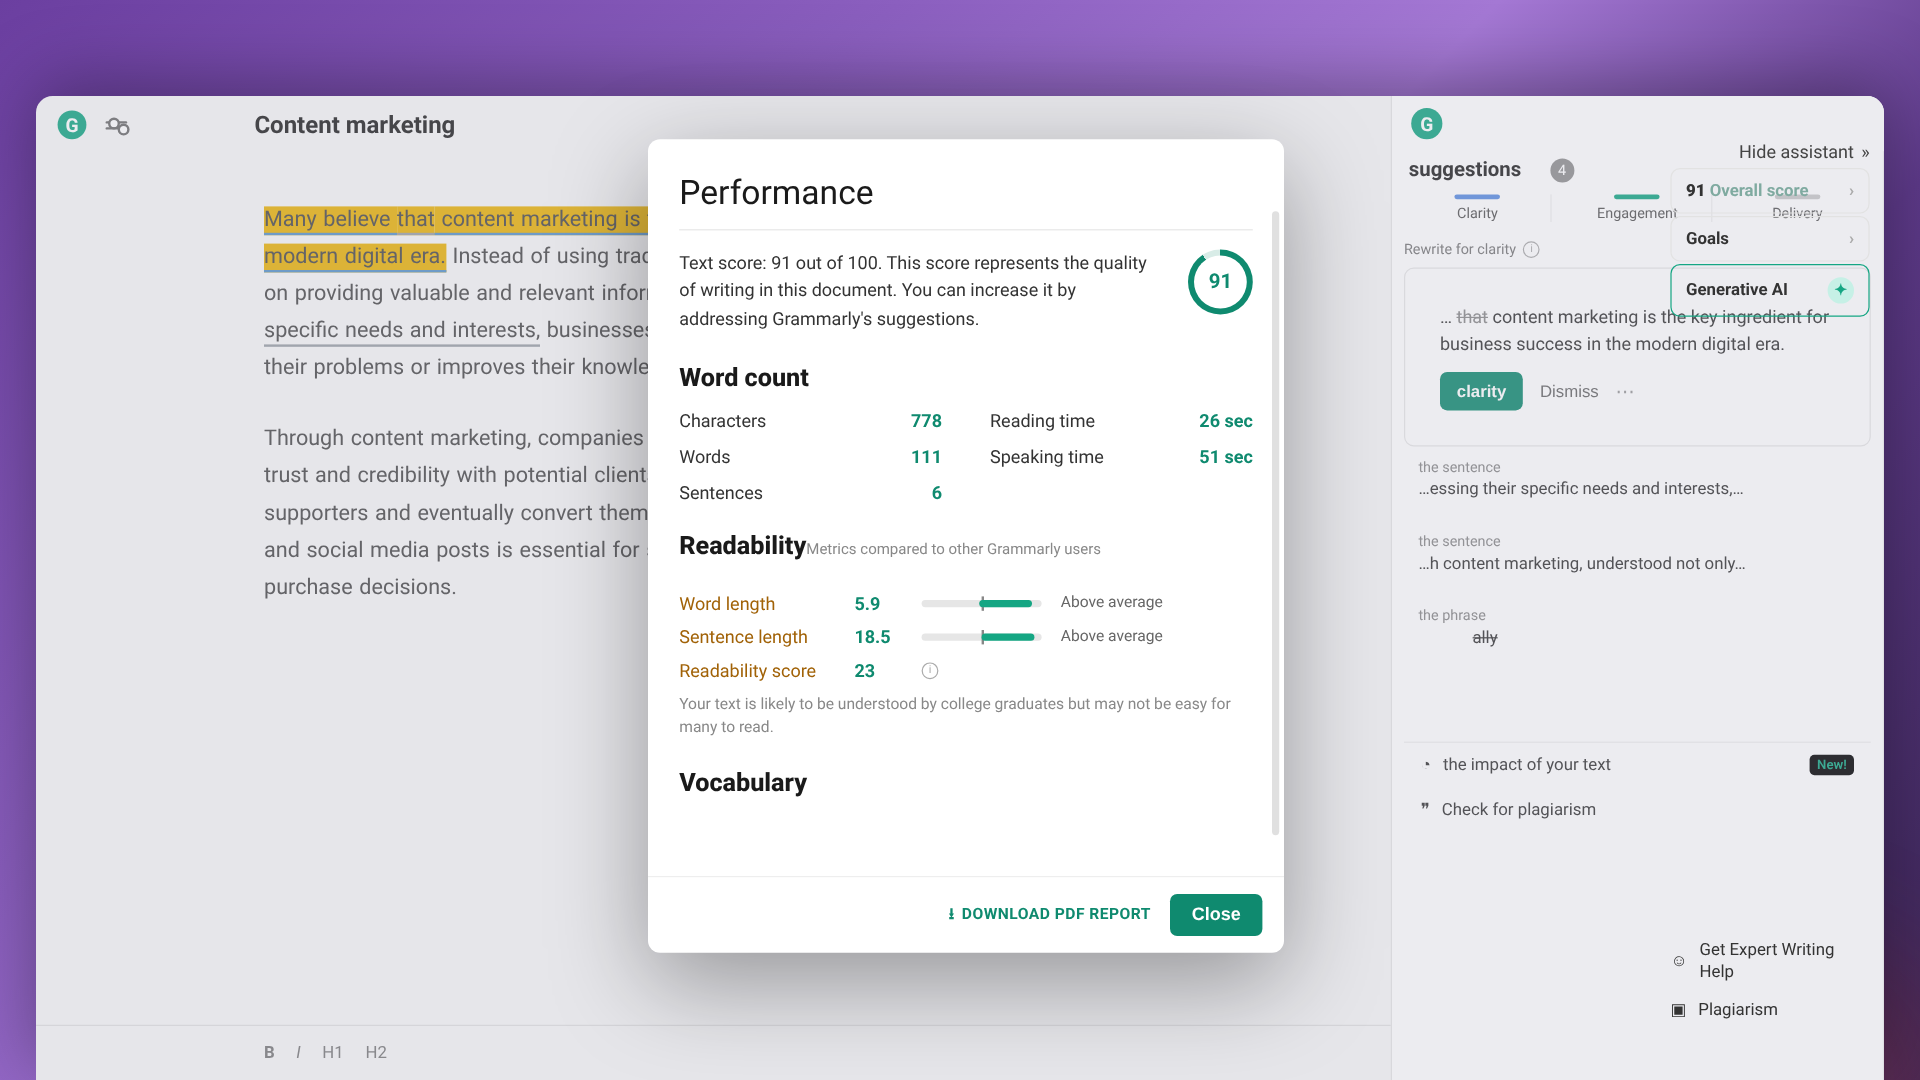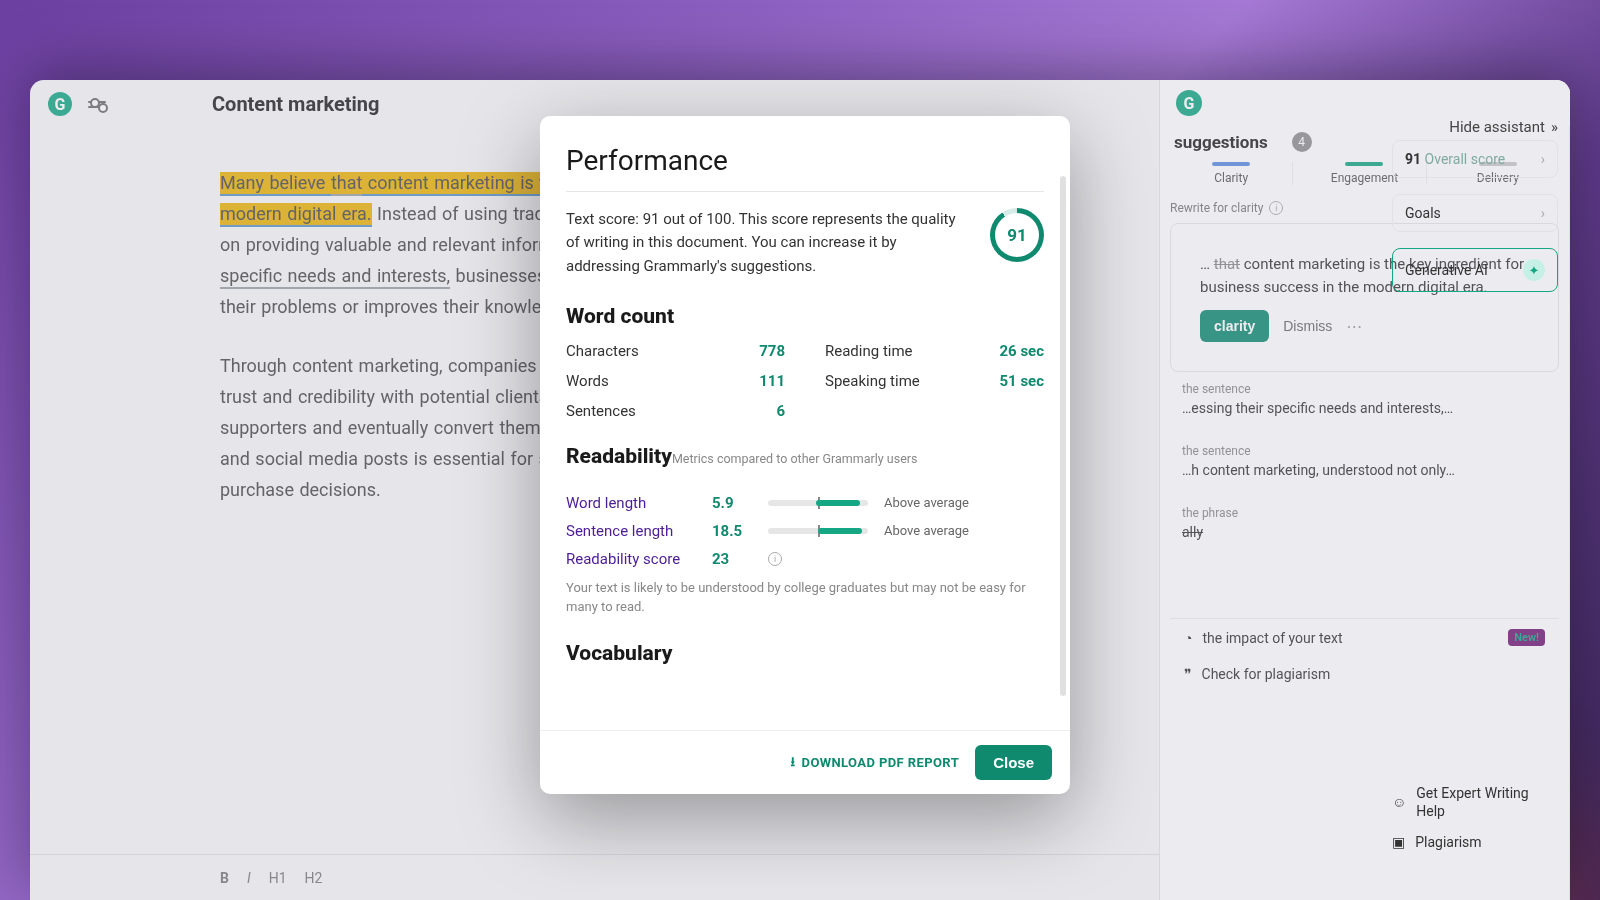--- a/index.html
+++ b/index.html
@@ -79,24 +79,24 @@
 .info-circ { width:14px; height:14px; border:1.5px solid #aaa; border-radius:50%; display:inline-flex; align-items:center; justify-content:center; font-size:9px; color:#aaa;}
 .big-card { border:1px solid #e6e6e6; border-radius:8px; padding:29px; }
 .big-card .snippet { font-size:15px; color:#333; line-height:1.5;}
 .row-actions { display:flex; align-items:center; gap:14px; margin-top:12px;}
 .btn-primary { background:#0f8a6f; color:#fff; border:none; border-radius:6px; padding:8px 14px; font-size:14px; font-weight:600;}
 .btn-ghost { background:transparent; border:none; color:#666; font-size:14px;}
 .dots { color:#999; letter-spacing:2px; font-size:16px;}
 .small-card {  border-radius:8px; padding:10px 12px; margin-bottom:8px;}
 .small-card .lbl { font-size:12px; color:#888; margin-bottom:4px;}
 .small-card .txt { font-size:14px; color:#333; white-space:nowrap; overflow:hidden; text-overflow:ellipsis;}
-.strike { text-decoration: line-through; color:#888;}
+.strike { text-decoration: line-through; color:#888;margin-left:45px;}
 .bottom-links { border-top:1px solid #eee; padding:10px 14px; display:flex; align-items:center; justify-content:space-between; gap:10px;}
 .link-row { display:flex; align-items:center; gap:10px; font-size:14px; color:#333;}
-.new-badge { background:#701a75; color:#15a683; font-size:11px; padding:2px 6px; border-radius:4px; font-weight:600;}
+.new-badge { background:#000000; color:#15a683; font-size:11px; padding:2px 6px; border-radius:4px; font-weight:600;}
 .bottom-links2 { padding:10px 14px; display:flex; align-items:center; justify-content:space-between;}
 
 .modal {
   position: absolute; left: 540px; top: 116px; width: 530px; height: 678px;
   background:#fff; border-radius:10px; box-shadow: 0 24px 80px rgba(0,0,0,0.35);
   display:flex; flex-direction:column; z-index:10;
 }
 .modal-scroll { flex:1; overflow-y:auto; padding: 28px 26px 10px 26px;}
 .modal h1 { font-size:28px; font-weight:400; color:#1a1a1a; margin-bottom:14px;}
 .modal hr { border:none; border-top:1px solid #e6e6e6; margin-bottom:16px;}
@@ -110,21 +110,21 @@
 .score-ring::after { content:''; position:absolute; inset:5px; background:#fff; border-radius:50%;}
 .score-ring span { position:relative; z-index:1; font-weight:700; color:#0f8a6f; font-size:17px;}
 .modal h2 { font-size:21px; font-weight:800; color:#1a1a1a; margin-bottom:14px;}
 .stat-grid { display:grid; grid-template-columns: 1fr 1fr; column-gap: 40px; row-gap: 12px; margin-bottom:24px;}
 .stat { display:flex; justify-content:space-between; font-size:15px;}
 .stat .k { color:#333;}
 .stat .v { color:#0f8a6f; font-weight:700;}
 .read-hdr { display:flex; justify-content:flex-start; align-items:baseline; margin-bottom:12px;}
 .read-hdr .sub { font-size:12.5px; color:#888;}
 .read-row { display:flex; align-items:center; gap:16px; font-size:15px; margin-bottom:10px;}
-.read-row .k { width:130px; color:#4c1d95;}
+.read-row .k { width:130px; color:#a16207;}
 .read-row .v { width:40px; color:#0f8a6f; font-weight:700;}
 .read-row .bar { width:100px; height:6px; background:#e6e6e6; border-radius:3px; position:relative;}
 .read-row .bar .fill { position:absolute; top:0; height:100%; background:#15a683; border-radius:3px;}
 .read-row .bar .mark { position:absolute; top:-3px; width:2px; height:12px; background:#888;}
 .read-row .lbl { font-size:13px; color:#666;}
 .note { font-size:13px; color:#888; margin-top:8px; line-height:1.5;}
 .modal-footer {
   border-top:1px solid #eee; padding: 14px 18px; display:flex; justify-content:flex-end; gap:16px; align-items:center;
 }
 .dl-link { color:#0f8a6f; font-size:13px; font-weight:700; letter-spacing:0.4px; display:flex; align-items:center; gap:6px;}
@@ -232,21 +232,21 @@
     </div>
   </div>
 
   <div class="overlay-dim"></div>
 </div>
 
 <div style="position:absolute; right:42px; top:90px; z-index:3; display:flex; align-items:center; gap:6px; color:#444; font-size:15px;margin-top:28px;">
   <span>Hide assistant</span>
   <span>»</span>
 </div>
-<div style="position:absolute; right:42px; top:140px; width:166px; z-index:3; display:flex; flex-direction:column; gap:16px;">
+<div style="position:absolute; right:42px; top:140px; width:166px; z-index:3; display:flex; flex-direction:column; gap:2px;font-weight:bold;">
   <div class="card-side">
     <span><b>91</b> <span style="color:#7faaa0">Overall score</span></span>
     <span style="color:#aaa">›</span>
   </div>
   <div class="card-side">
     <span>Goals</span>
     <span style="color:#aaa">›</span>
   </div>
   <div class="card-side active">
     <span>Generative AI</span>

